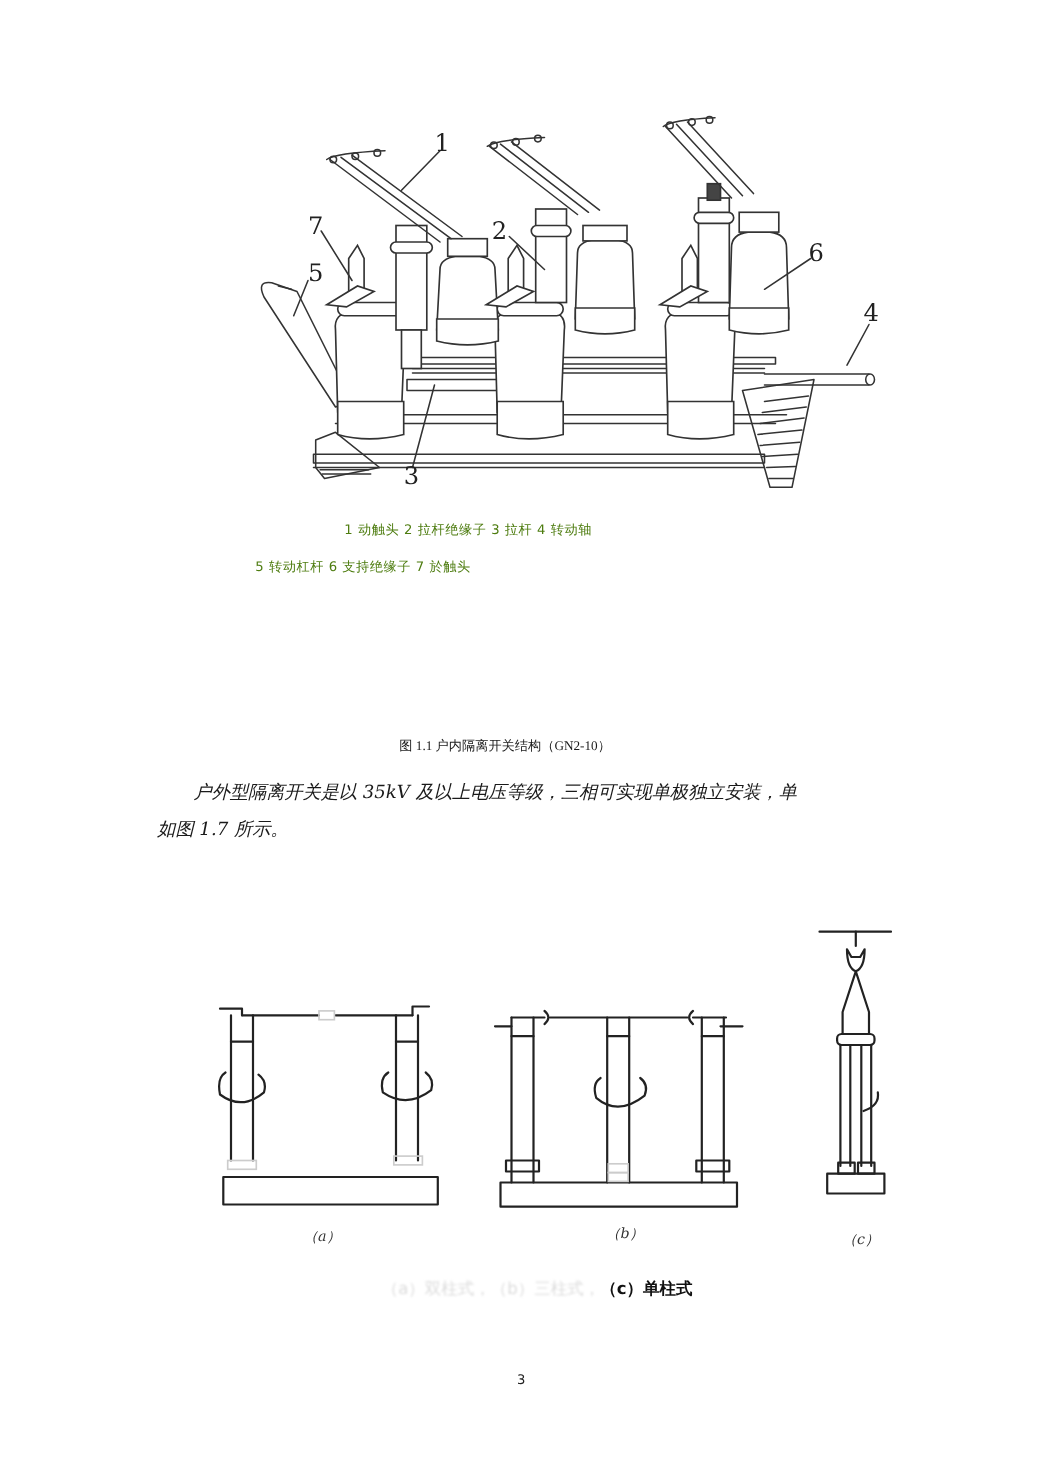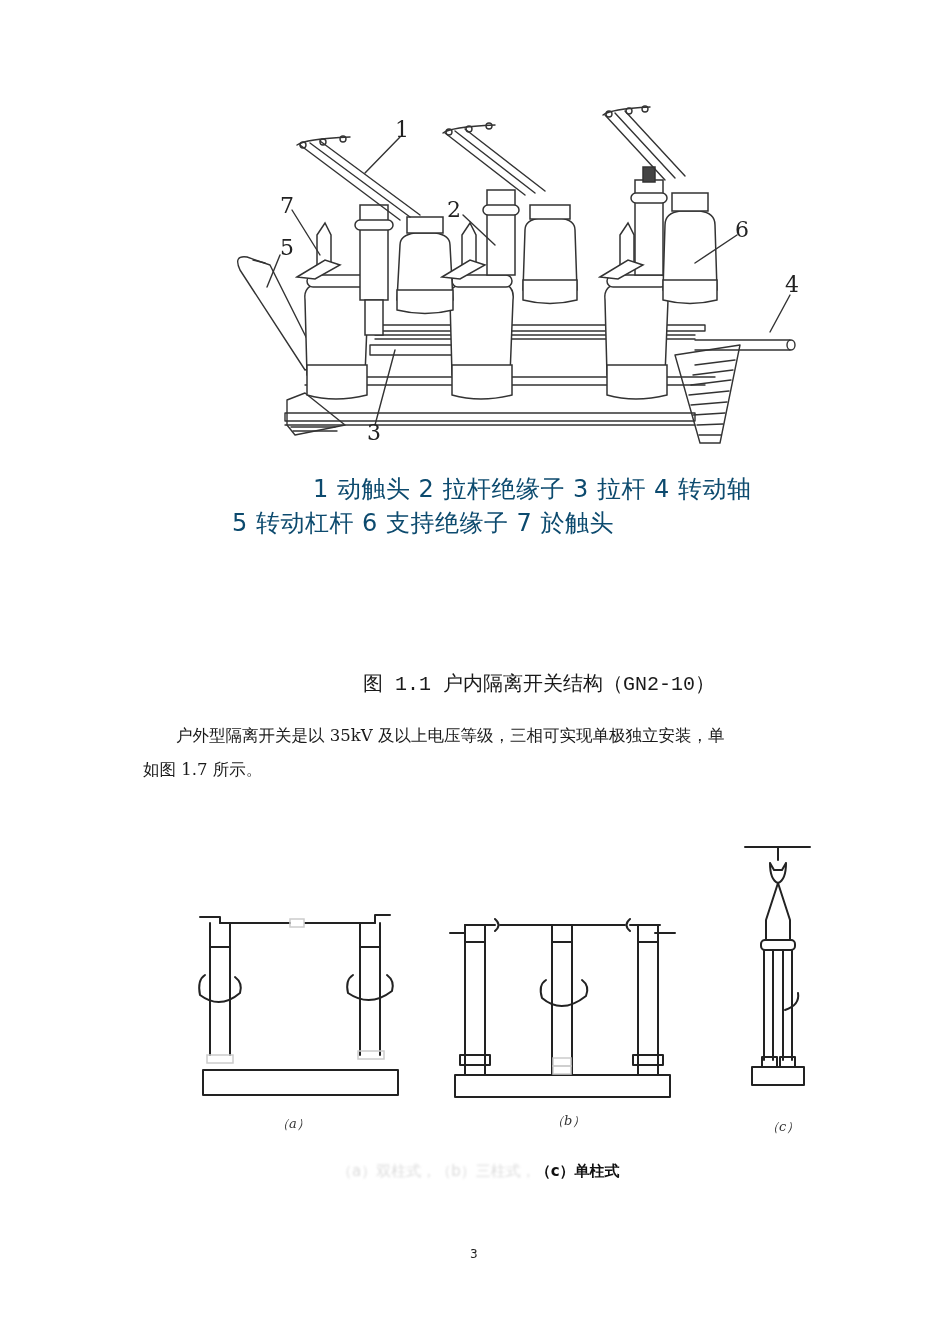--- a/index.html
+++ b/index.html
@@ -1,34 +1,34 @@
 <!DOCTYPE html>
 <html><head>
 <meta charset="utf-8">
 <style>
   html, body { margin: 0; padding: 0; background: #ffffff; }
   body { width: 950px; height: 1344px; position: relative; overflow: hidden; font-family: "DejaVu Serif", serif; color: #111; }
   .abs { position: absolute; }
   #fig1 { left: 225px; top: 95px; width: 590px; height: 355px; }
-  .legend { font-family: "DejaVu Sans", "Liberation Sans", sans-serif; font-size: 24px; color: #0c4a6e; white-space: nowrap; letter-spacing: 0.5px; }
+  .legend { font-family: "DejaVu Sans", "Liberation Sans", sans-serif; font-size: 12px; color: #4d7c0f; white-space: nowrap; letter-spacing: 0.5px; }
   #legend-line1 { left: 313px; top: 473px; }
   #legend-line2 { left: 232px; top: 507px; }
-  .caption { font-family: Liberation Mono, monospace; font-size: 20px; color: #1a1a1a; white-space: nowrap; text-align: center; }
+  .caption { font-family: Liberation Serif, serif; font-size: 12px; color: #1a1a1a; white-space: nowrap; text-align: center; }
   #fig1-caption { left: 363px; top: 670px; }
   .para { font-family: "DejaVu Serif", "Liberation Serif", serif; font-size: 16.5px; line-height: 34px; color: #1a1a1a; }
-  #para1 { left: 143px; top: 719px; width: 665px; }
+  #para1 { left: 143px; top: 703px; width: 665px; font-style: italic; }
   .para .line { display: block; white-space: nowrap; }
   #fig2a { left: 195px; top: 905px; width: 210px; height: 200px; }
   #fig2b { left: 450px; top: 900px; width: 230px; height: 200px; }
   #fig2c { left: 740px; top: 835px; width: 80px; height: 260px; }
   .sublabel { font-family: "DejaVu Serif", "Liberation Serif", serif; font-style: italic; font-size: 13px; color: #333; white-space: nowrap; }
   #label-a { left: 276px; top: 1115px; }
   #label-b { left: 551px; top: 1112px; }
   #label-c { left: 766px; top: 1118px; }
-  #fig2-caption { left: 337px; top: 1162px; font-family: "DejaVu Sans", sans-serif; font-size: 15px; white-space: nowrap; text-align: right; }
+  #fig2-caption { left: 347px; top: 1162px; font-family: "DejaVu Sans", sans-serif; font-size: 15px; white-space: nowrap; text-align: right; }
   #fig2-caption .faded { color: #dcdcdc; filter: blur(1px); }
   #fig2-caption .bold { color: #111; font-weight: bold; }
   #page-number { left: 470px; top: 1247px; font-family: "DejaVu Sans", sans-serif; font-size: 12px; color: #222; }
   svg { overflow: visible; }
   .stroke { fill: none; stroke: #222; stroke-width: 2; stroke-linejoin: round; stroke-linecap: round; }
   .thin { fill: none; stroke: #333; stroke-width: 1.4; stroke-linejoin: round; stroke-linecap: round; }
   .fillw { fill: #fff; stroke: #333; stroke-width: 1.5; }
   .num { font-family: "DejaVu Serif", serif; font-size: 22px; fill: #222; }
 </style>
 </head>

